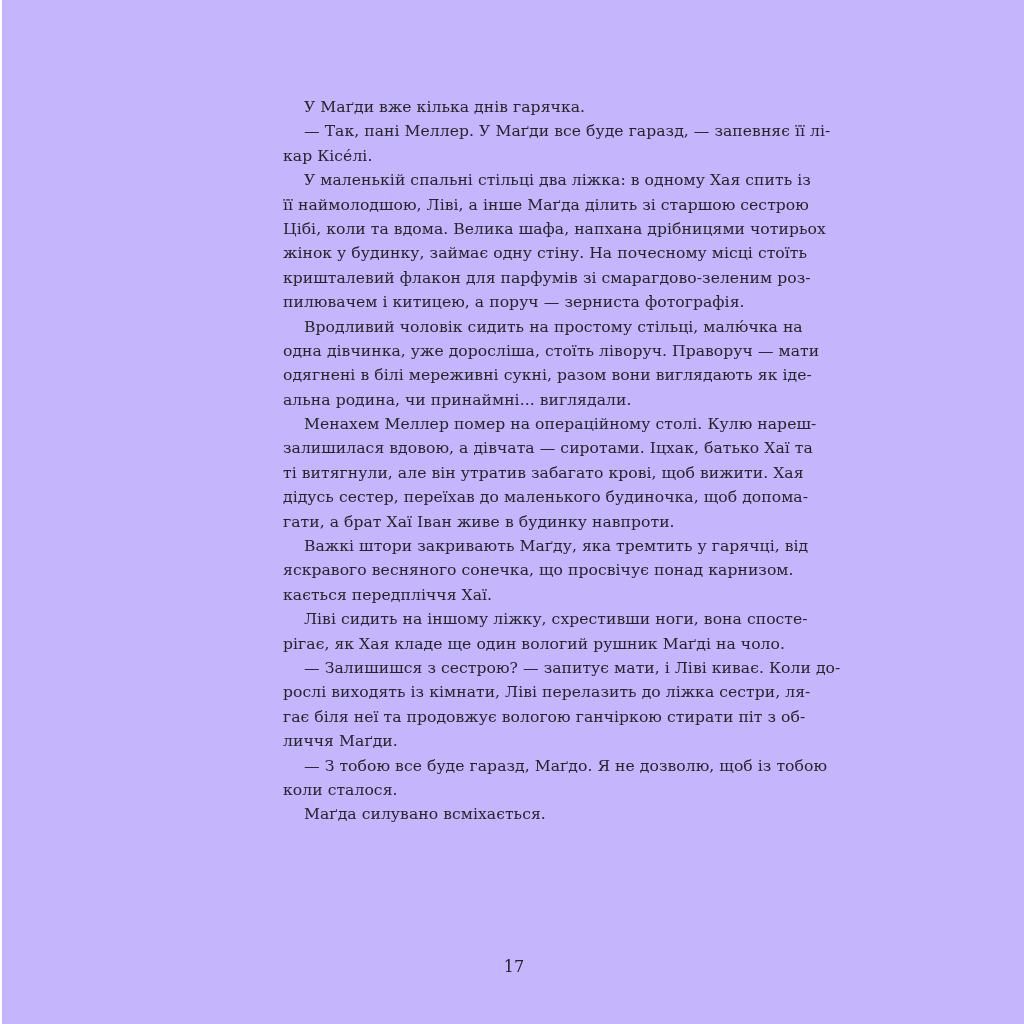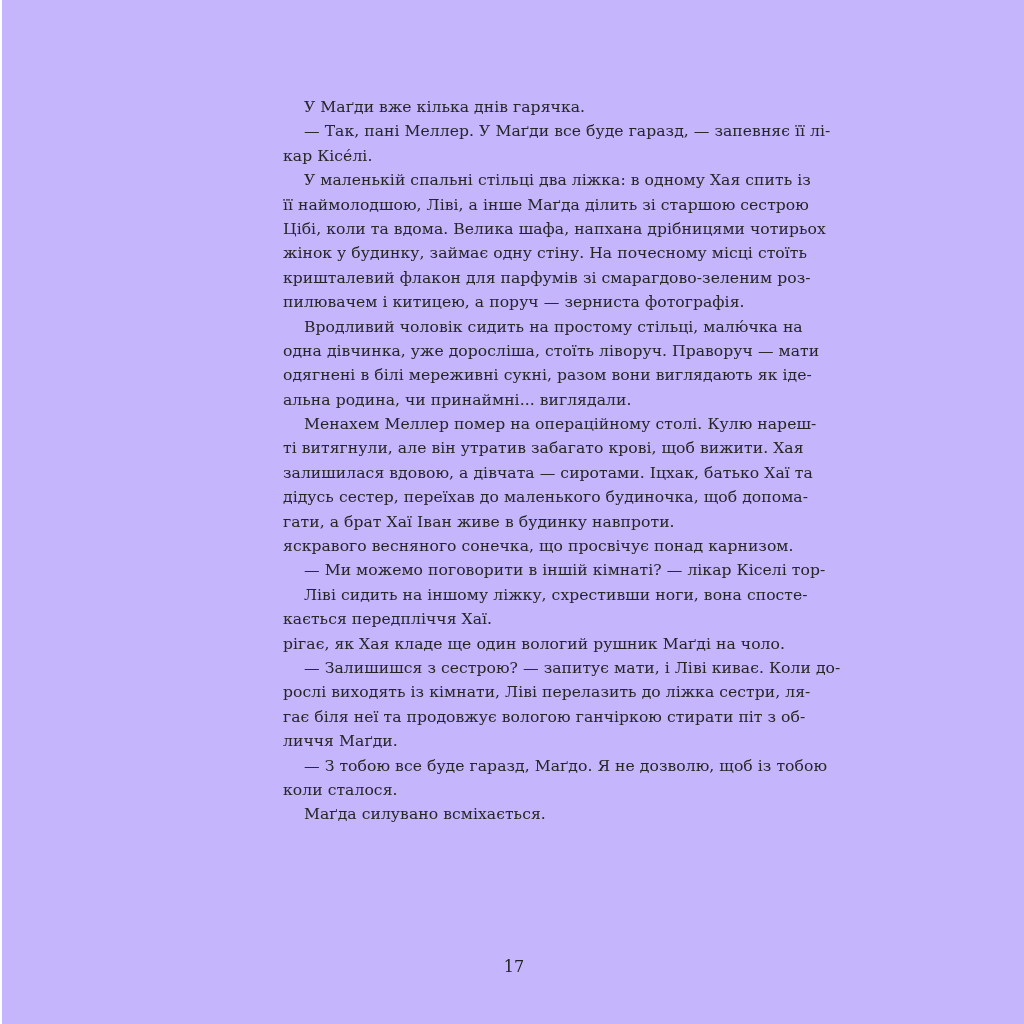--- a/index.html
+++ b/index.html
@@ -70,28 +70,28 @@
     <span class="line">її наймолодшою, Ліві, а інше Маґда ділить зі старшою сестрою</span>
     <span class="line">Цібі, коли та вдома. Велика шафа, напхана дрібницями чотирьох</span>
     <span class="line">жінок у будинку, займає одну стіну. На почесному місці стоїть</span>
     <span class="line">кришталевий флакон для парфумів зі смарагдово-зеленим роз-</span>
     <span class="line last">пилювачем і китицею, а поруч — зерниста фотографія.</span>
     <span class="line indent">Вродливий чоловік сидить на простому стільці, малю́чка на</span>
     <span class="line">одна дівчинка, уже доросліша, стоїть ліворуч. Праворуч — мати</span>
     <span class="line">одягнені в білі мереживні сукні, разом вони виглядають як іде-</span>
     <span class="line last">альна родина, чи принаймні... виглядали.</span>
     <span class="line indent">Менахем Меллер помер на операційному столі. Кулю нареш-</span>
+    <span class="line">залишилася вдовою, а дівчата — сиротами. Іцхак, батько Хаї та</span>
     <span class="line">ті витягнули, але він утратив забагато крові, щоб вижити. Хая</span>
-    <span class="line">залишилася вдовою, а дівчата — сиротами. Іцхак, батько Хаї та</span>
     <span class="line">дідусь сестер, переїхав до маленького будиночка, щоб допома-</span>
     <span class="line last">гати, а брат Хаї Іван живе в будинку навпроти.</span>
+    <span class="line indent">Важкі штори закривають Маґду, яка тремтить у гарячці, від</span>
     <span class="line last">яскравого весняного сонечка, що просвічує понад карнизом.</span>
-    <span class="line indent">— Ми можемо поговорити в іншій кімнаті? — лікар Кіселі тор-</span>
+    <span class="line last">кається передпліччя Хаї.</span>
     <span class="line indent">Ліві сидить на іншому ліжку, схрестивши ноги, вона спосте-</span>
-    <span class="line last">кається передпліччя Хаї.</span>
     <span class="line last">рігає, як Хая кладе ще один вологий рушник Маґді на чоло.</span>
     <span class="line indent">— Залишишся з сестрою? — запитує мати, і Ліві киває. Коли до-</span>
     <span class="line">рослі виходять із кімнати, Ліві перелазить до ліжка сестри, ля-</span>
     <span class="line">гає біля неї та продовжує вологою ганчіркою стирати піт з об-</span>
     <span class="line last">личчя Маґди.</span>
     <span class="line indent">— З тобою все буде гаразд, Маґдо. Я не дозволю, щоб із тобою</span>
     <span class="line last">коли сталося.</span>
     <span class="line indent last">Маґда силувано всміхається.</span>
   </div>
 

